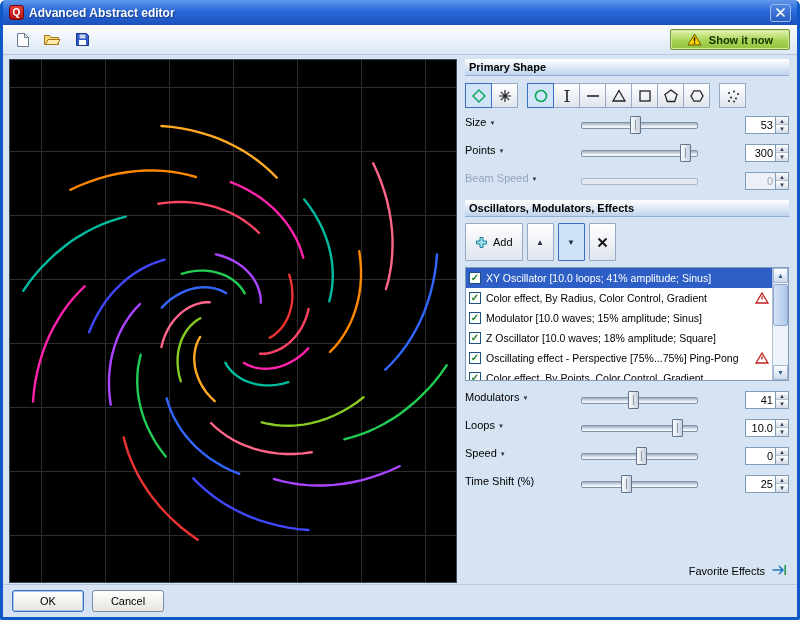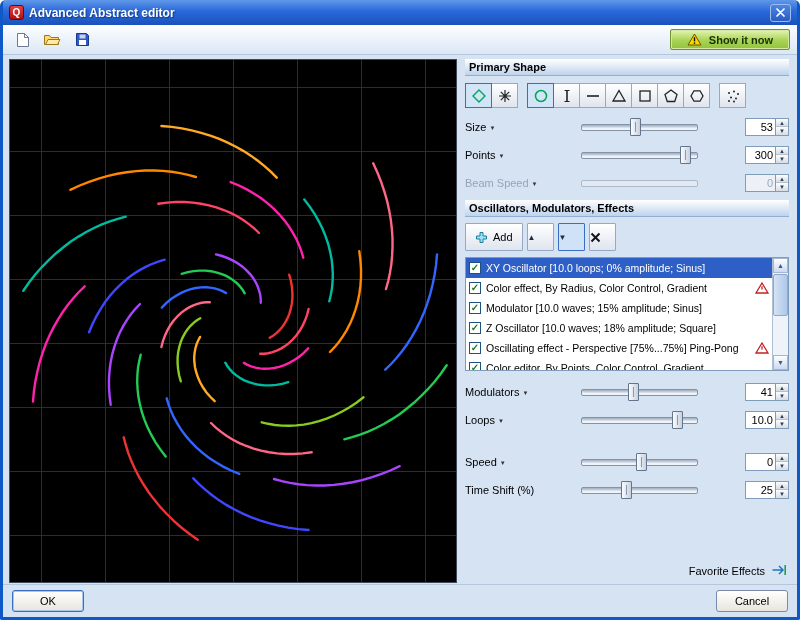--- a/index.html
+++ b/index.html
@@ -61,21 +61,21 @@
   
   .shape-row { display: flex; gap: 10px; margin: 7px 0 8px; flex: none; }
   .shape-group { display: flex; }
   .shape-btn {
     width: 27px; height: 25px; display: flex; align-items: center; justify-content: center;
     background: linear-gradient(#ffffff, #dfe5ee); border: 1px solid #96a8c4; margin-right: -1px;
   }
   .shape-btn.selected { background: #d2e4f8; border: 1px solid #3a6ec0; position: relative; z-index: 1; }
 
   
-  .slider-row { display: flex; align-items: center; height: 22px; margin-bottom: 6px; flex: none; gap: 40px; }
+  .slider-row { display: flex; align-items: flex-start; height: 22px; margin-bottom: 6px; flex: none; gap: 40px; }
   .slider-label { width: 76px; flex: none; display: flex; align-items: center; gap: 3px; }
   .dd { font-size: 6px; color: #333; padding-top: 2px; }
   .slider-track { flex: 1; height: 18px; position: relative; margin-right: 7px; }
   .groove {
     position: absolute; left: 0; right: 0; top: 6px; height: 7px; border-radius: 2px;
     background: linear-gradient(#9eacbe, #eef3f9 70%); border: 1px solid #8494a8;
   }
   .thumb {
     position: absolute; top: 0; width: 11px; height: 18px; border-radius: 1px;
     background: linear-gradient(90deg, #fafcfe, #c7d1dd); border: 1px solid #64748c;
@@ -97,21 +97,21 @@
   
   .color-row { display: flex; align-items: center; height: 22px; margin: 2px 0 8px; flex: none; }
   .color-label { width: 76px; flex: none; }
   .palette { display: flex; align-items: center; }
   .swatch { width: 17px; height: 18px; border: 1px solid #707070; margin-right: -1px; flex: none; }
   .swatch.current { width: 34px; margin-right: 7px; border: 1px solid #505050; }
 
   
   .fx-toolbar { display: flex; align-items: center; gap: 4px; margin: 6px 0; flex: none; }
   .fx-btn {
-    height: 28px; display: flex; align-items: center; gap: 5px; padding: 0 9px;
+    height: 38px; display: flex; align-items: center; justify-content: center; gap: 5px; padding: 0 9px;
     background: linear-gradient(#ffffff, #dfe5ee); border: 1px solid #96a8c4; border-radius: 1px;
   }
   .fx-btn.arrow { width: 27px; padding: 0; font-size: 8px; color: #1c2c44; }
   .fx-btn.pressed { background: #cfe2f8; border-color: #3a6ec0; }
 
   
   .fx-list { display: flex; height: 114px; flex: none; border: 1px solid #7f9db9; background: #fff; margin-bottom: 8px; overflow: hidden; }
   .fx-rows { flex: 1; overflow: hidden; min-width: 0; }
   .fx-row { height: 20px; display: flex; align-items: center; gap: 5px; padding: 0 3px; }
   .fx-row.selected { background: #2e5fc6; color: #fff; }
@@ -123,29 +123,29 @@
   .flag { flex: none; display: flex; }
   .vscroll { width: 16px; flex: none; border-left: 1px solid #b0c0d6; background: #eef3fa; display: flex; flex-direction: column; }
   .sb-btn {
     height: 15px; flex: none; font-size: 7px; line-height: 14px; text-align: center; color: #3a5a8a;
     background: linear-gradient(#fdfeff, #ccdaf0); border: 1px solid #a4b6d2;
   }
   .sb-track { flex: 1; position: relative; }
   .sb-thumb { position: absolute; top: 1px; left: 0; right: 0; height: 42px; border-radius: 2px;
     background: linear-gradient(90deg, #d5e2f4, #aec8ea); border: 1px solid #90a8cc; }
 
-  .anim-sliders { margin-top: 14px; }
+  .anim-sliders { margin-top: 0; }
   .param-sliders { margin-top: 2px; }
 
   .favorites { margin-top: auto; display: flex; align-items: center; justify-content: flex-end; gap: 6px; padding: 2px 2px 2px 0; flex: none; }
   .icn { display: inline-flex; align-items: center; }
 
   
   .footer {
-    height: 33px; flex: none; display: flex; align-items: center; justify-content: space-between; gap: 8px;
+    height: 33px; flex: none; display: flex; align-items: center; justify-content: flex-start; gap: 8px;
     padding: 6px 9px; border-top: 1px solid #b6c7dd;
   }
   .btn {
     width: 72px; height: 22px; border-radius: 3px; background: linear-gradient(#ffffff, #e7e5dd);
     border: 1px solid #7a8aa8;
   }
   .btn.ok { border-color: #3a6ec0; box-shadow: 0 0 0 1px #a8c6ec inset; }
 </style>
 </head>
 <body>
@@ -408,21 +408,21 @@
                 <path d="M1.5 1.5l8 8M9.5 1.5l-8 8" stroke="#151515" stroke-width="2"></path>
               </svg>
             </span>
           </button>
       </div>
 
       <div class="fx-list">
         <div class="fx-rows" id="fx-rows">
             <div class="fx-row selected">
               <span class="checkbox">✓</span>
-              <span class="fx-label">XY Oscillator [10.0 loops; 0% amplitude; Sinus]</span>
+              <span class="fx-label">XY Oscillator [10.0 loops; 41% amplitude; Sinus]</span>
             </div>
             <div class="fx-row">
               <span class="checkbox">✓</span>
               <span class="fx-label">Color effect, By Radius, Color Control, Gradient</span>
               <span class="flag">
                 <span class="icn">
                   <svg width="14" height="12" viewBox="0 0 14 12">
                     <path d="M7 1l6 10H1z" fill="none" stroke="#c42020" stroke-width="1.3"></path>
                     <path d="M7 4.2v3.2" stroke="#c42020" stroke-width="1.3"></path>
                   </svg>
@@ -444,21 +444,21 @@
                 <span class="icn">
                   <svg width="14" height="12" viewBox="0 0 14 12">
                     <path d="M7 1l6 10H1z" fill="none" stroke="#c42020" stroke-width="1.3"></path>
                     <path d="M7 4.2v3.2" stroke="#c42020" stroke-width="1.3"></path>
                   </svg>
                 </span>
               </span>
             </div>
             <div class="fx-row">
               <span class="checkbox">✓</span>
-              <span class="fx-label">Color editor, By Points, Color Control, Gradient</span>
+              <span class="fx-label">Color effect, By Points, Color Control, Gradient</span>
             </div>
           </div>
         <div class="vscroll">
           <div class="sb-btn">▲</div>
           <div class="sb-track">
             <div class="sb-thumb"></div>
           </div>
           <div class="sb-btn">▼</div>
         </div>
       </div>

